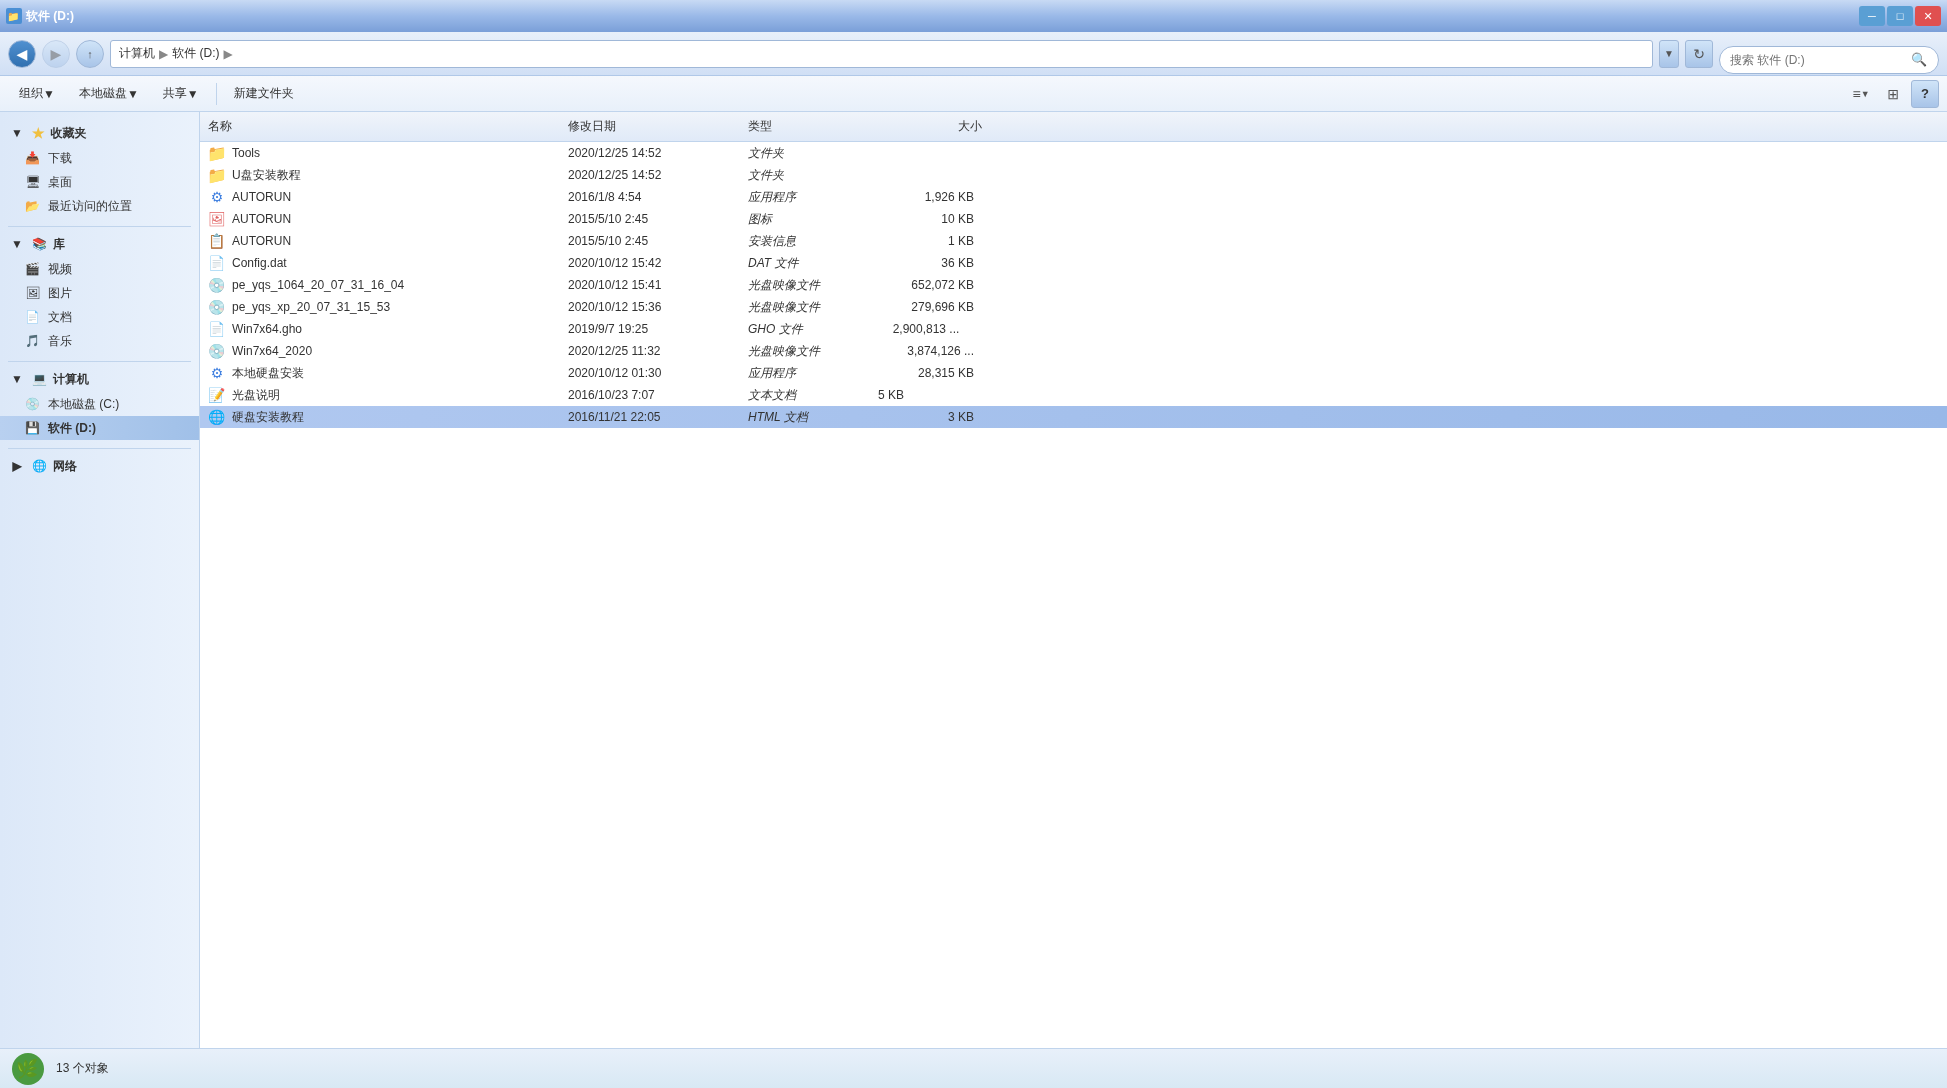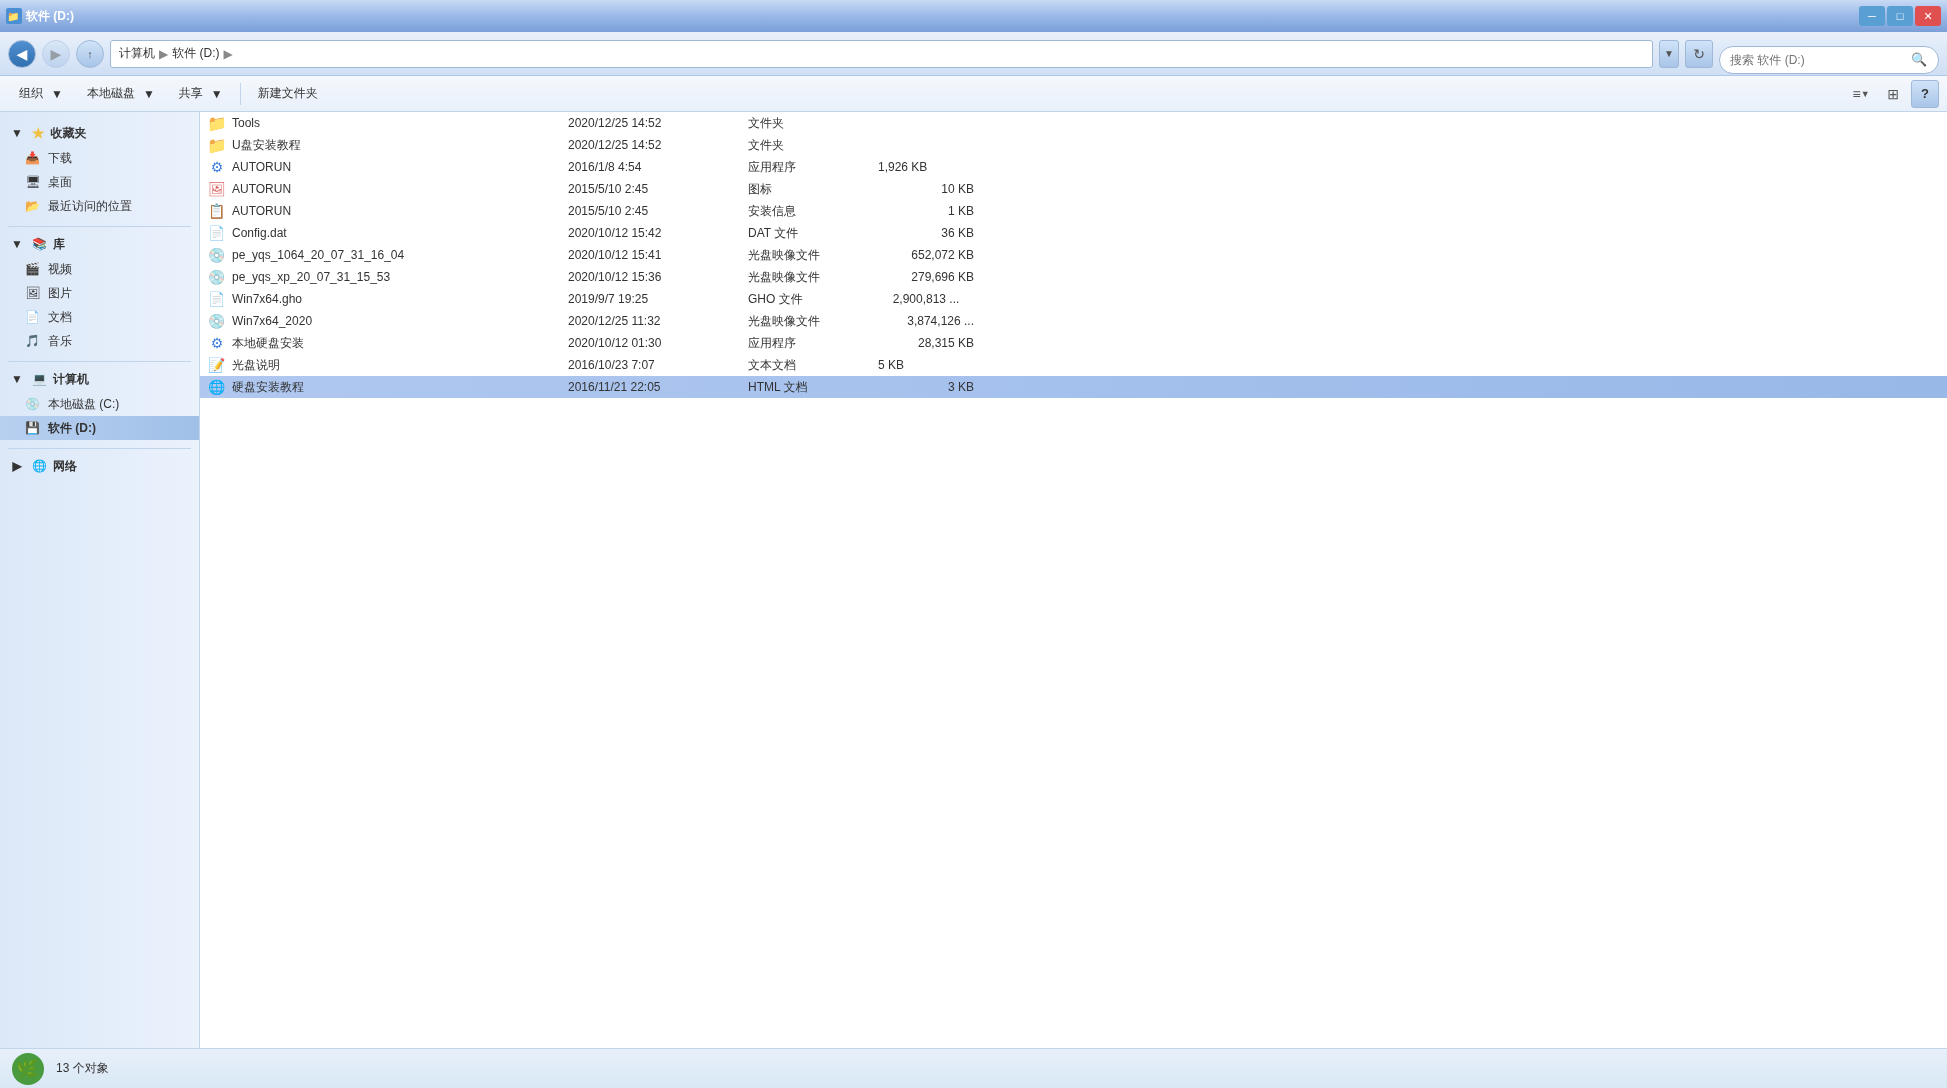--- a/index.html
+++ b/index.html
@@ -132,21 +132,21 @@
       padding: 0 8px;
       gap: 2px;
     }
     .toolbar-btn {
       height: 28px;
       padding: 0 10px;
       background: transparent;
       border: 1px solid transparent;
       border-radius: 3px;
       cursor: pointer;
-      display: flex; align-items: center; gap: 8px;
+      display: flex; align-items: center; gap: 0;
       font-size: 12px; color: #333;
     }
     .toolbar-divider {
       width: 1px; height: 22px;
       background: #c0d4ec;
       margin: 0 4px;
     }
     .toolbar-right {
       margin-left: auto;
       display: flex; align-items: center; gap: 4px;
@@ -264,21 +264,21 @@
       padding: 0 8px;
       white-space: nowrap;
       overflow: hidden;
       text-overflow: ellipsis;
     }
     .file-cell.name {
       width: 360px;
       display: flex; align-items: center; gap: 6px;
     }
     .file-cell.date { width: 180px; }
-    .file-cell.type { width: 130px; }
+    .file-cell.type { width: 130px; font-style: italic; }
     .file-cell.size { width: 120px; text-align: right; justify-content: flex-end; }
 
     .file-icon {
       width: 18px; height: 18px;
       flex-shrink: 0;
       display: flex; align-items: center; justify-content: center;
     }
 
     
     .statusbar {
@@ -454,20 +454,34 @@
         <span class="icon">▶</span>
         <span class="item-icon">🌐</span>
         <span>网络</span>
       </div>
     </div>
 
   </div>
 
   <div class="file-area">
 
+    <div class="column-headers">
+      <div class="col-header col-name">
+        <span>名称</span>
+      </div>
+      <div class="col-header col-date">
+        <span>修改日期</span>
+      </div>
+      <div class="col-header col-type">
+        <span>类型</span>
+      </div>
+      <div class="col-header col-size">
+        <span>大小</span>
+      </div>
+    </div>
 
     <div class="file-list" id="file-list">
     <div class="file-row">
       <div class="file-cell name">
         <span class="file-icon icon-folder">📁</span>
         <span>Tools</span>
       </div>
       <div class="file-cell date">2020/12/25 14:52</div>
       <div class="file-cell type">文件夹</div>
       <div class="file-cell size" style="text-align:right;padding-right:16px"></div>
@@ -481,21 +495,21 @@
       <div class="file-cell type">文件夹</div>
       <div class="file-cell size" style="text-align:right;padding-right:16px"></div>
     </div>
         <div class="file-row">
       <div class="file-cell name">
         <span class="file-icon icon-exe">⚙</span>
         <span>AUTORUN</span>
       </div>
       <div class="file-cell date">2016/1/8 4:54</div>
       <div class="file-cell type">应用程序</div>
-      <div class="file-cell size" style="text-align:left;padding-right:16px">1,926 KB</div>
+      <div class="file-cell size" style="text-align:right;padding-right:16px">1,926 KB</div>
     </div>
         <div class="file-row">
       <div class="file-cell name">
         <span class="file-icon icon-image">🖼</span>
         <span>AUTORUN</span>
       </div>
       <div class="file-cell date">2015/5/10 2:45</div>
       <div class="file-cell type">图标</div>
       <div class="file-cell size" style="text-align:right;padding-right:16px">10 KB</div>
     </div>

